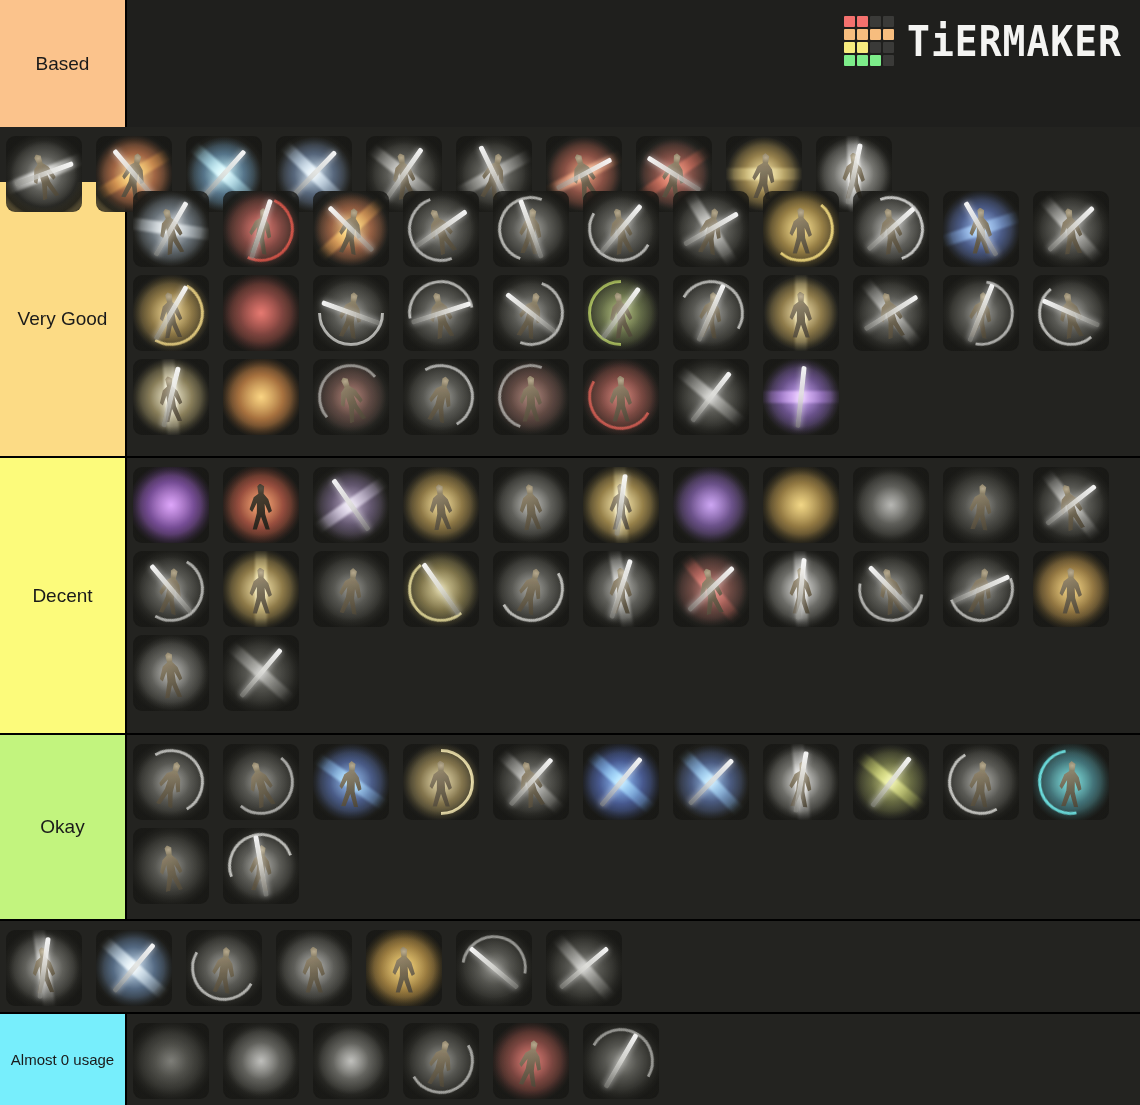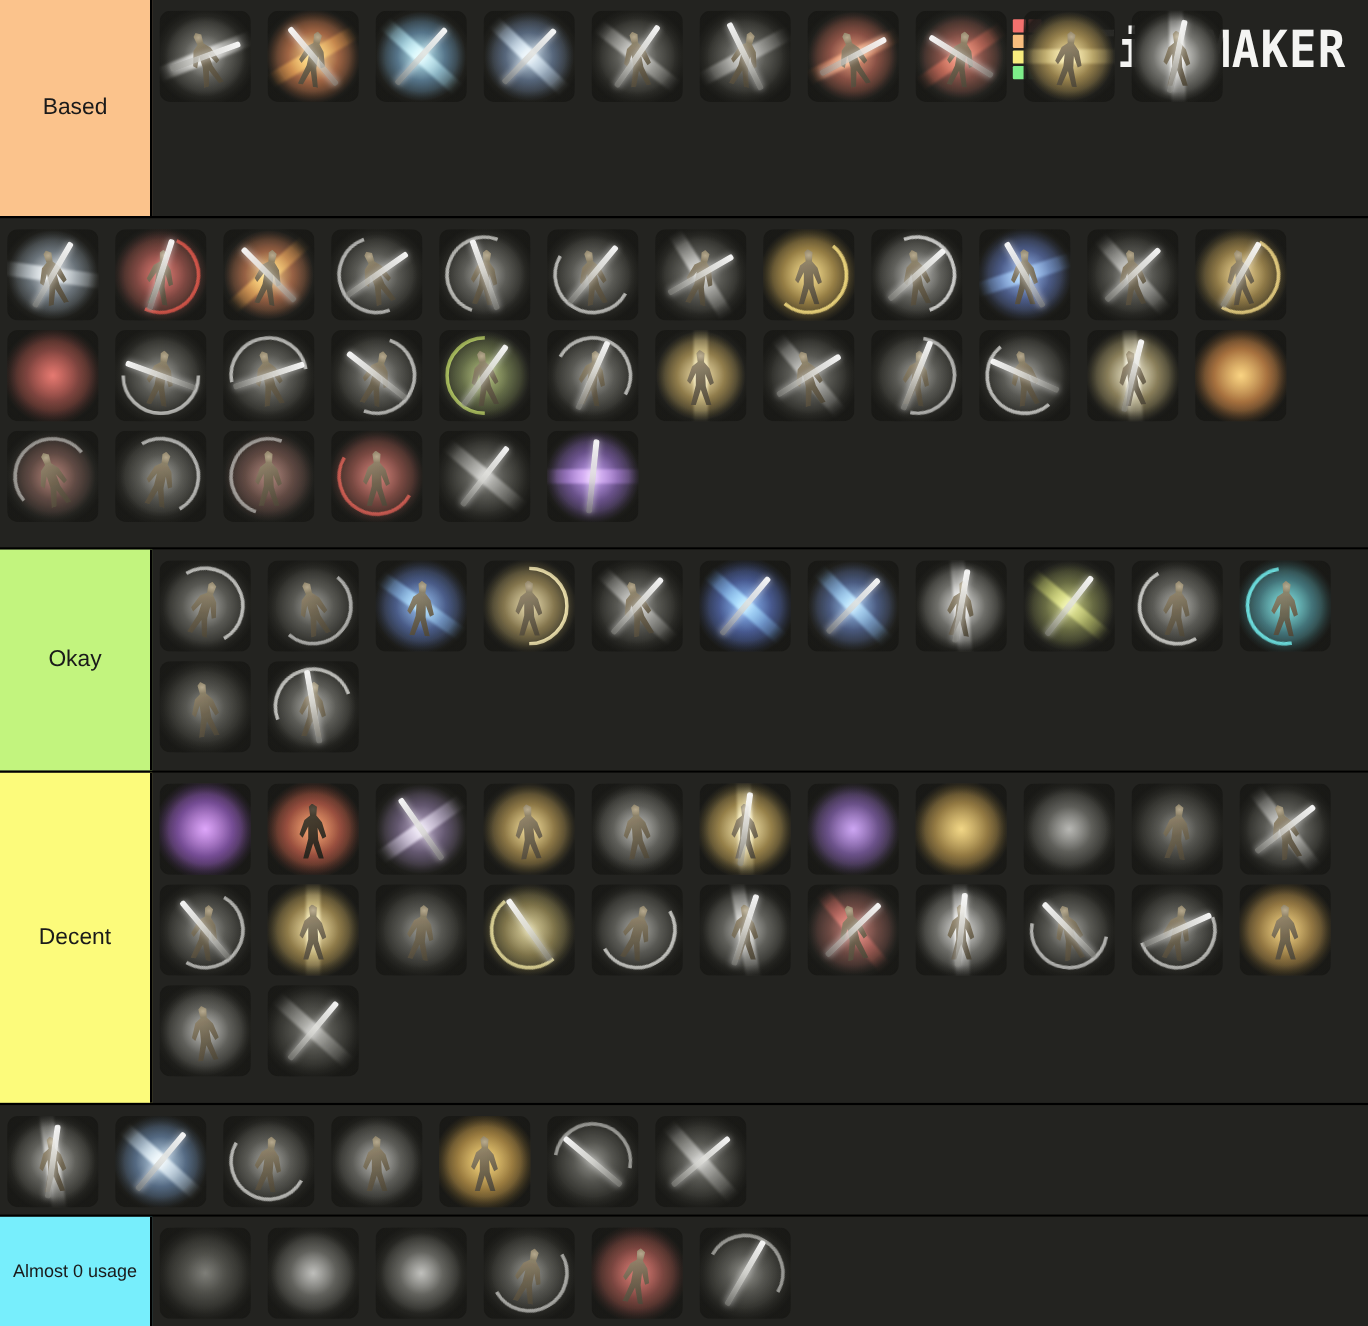--- a/index.html
+++ b/index.html
@@ -172,21 +172,21 @@
         <div class="logo-cell" style="background: rgb(58, 58, 56);"></div>
         <div class="logo-cell" style="background: rgb(125, 237, 138);"></div>
         <div class="logo-cell" style="background: rgb(125, 237, 138);"></div>
         <div class="logo-cell" style="background: rgb(125, 237, 138);"></div>
         <div class="logo-cell" style="background: rgb(58, 58, 56);"></div>
       </div>
     <div class="logo-text">TiERMAKER</div>
   </div>
 
   <div id="tier-rows">
-      <div class="tier-row" style="height: 182px;">
+      <div class="tier-row" style="height: 182px; flex-direction: column;">
         <div class="tier-label" style="background: rgb(251, 195, 140);">Based</div>
         <div class="tier-tiles">
           <div class="tile">
             <div class="fx">
               <div class="glow" style="--g1: rgba(235,235,230,0.55); --g2: rgba(180,180,175,0.18); --gs: 0.9;"></div>
               <div class="streak" style="--srot: -22deg; --sc: rgba(245,245,240,0.8);"></div>
               <div class="fig" style="--rot: -18deg;"></div>
               <div class="blade" style="--brot: 70deg;"></div>
             </div>
           </div>
@@ -255,20 +255,21 @@
             <div class="fx">
               <div class="glow" style="--g1: rgba(250,250,246,0.85); --g2: rgba(190,190,186,0.35); --gs: 1;"></div>
               <div class="streak" style="--srot: 88deg; --sc: rgba(252,252,250,0.85);"></div>
               <div class="fig" style="--rot: 0deg;"></div>
               <div class="blade" style="--brot: 12deg;"></div>
             </div>
           </div>
         </div>
       </div>
       <div class="tier-row" style="height: 276px;">
+        <div class="tier-label" style="background: rgb(252, 219, 133);">Very Good</div>
         <div class="tier-tiles">
           <div class="tile">
             <div class="fx">
               <div class="glow" style="--g1: rgba(225,240,255,0.8); --g2: rgba(150,185,225,0.35); --gs: 1;"></div>
               <div class="streak" style="--srot: 8deg; --sc: rgba(240,250,255,0.85);"></div>
               <div class="fig" style="--rot: -12deg;"></div>
               <div class="blade" style="--brot: 30deg;"></div>
             </div>
           </div>
           <div class="tile">
@@ -480,20 +481,186 @@
               <div class="glow" style="--g1: rgba(220,220,216,0.3); --g2: rgba(155,155,150,0.12); --gs: 0.8;"></div>
               <div class="streak" style="--srot: 40deg; --sc: rgba(230,230,226,0.6);"></div>
               <div class="blade" style="--brot: 38deg;"></div>
             </div>
           </div>
           <div class="tile">
             <div class="fx">
               <div class="glow" style="--g1: rgba(175,110,255,0.9); --g2: rgba(95,40,180,0.55); --gs: 1.05;"></div>
               <div class="streak" style="--srot: 0deg; --sc: rgba(185,125,255,0.8);"></div>
               <div class="blade" style="--brot: 6deg;"></div>
+            </div>
+          </div>
+        </div>
+      </div>
+      <div class="tier-row" style="height: 277px;">
+        <div class="tier-label" style="background: rgb(252, 251, 123);">Decent</div>
+        <div class="tier-tiles">
+          <div class="tile">
+            <div class="fx">
+              <div class="glow" style="--g1: rgba(205,110,255,0.95); --g2: rgba(120,35,190,0.6); --gs: 1.15;"></div>
+            </div>
+          </div>
+          <div class="tile">
+            <div class="fx">
+              <div class="glow" style="--g1: rgba(255,120,40,0.95); --g2: rgba(190,35,10,0.6); --gs: 1.1;"></div>
+              <div class="fig" style="--rot: 0deg; filter: brightness(0.45);"></div>
+            </div>
+          </div>
+          <div class="tile">
+            <div class="fx">
+              <div class="glow" style="--g1: rgba(190,150,230,0.7); --g2: rgba(110,70,160,0.4); --gs: 1;"></div>
+              <div class="streak" style="--srot: -35deg; --sc: rgba(225,215,240,0.85);"></div>
+              <div class="blade" style="--brot: -35deg;"></div>
+            </div>
+          </div>
+          <div class="tile">
+            <div class="fx">
+              <div class="glow" style="--g1: rgba(255,218,110,0.9); --g2: rgba(200,145,30,0.5); --gs: 1.05;"></div>
+              <div class="fig" style="--rot: -4deg;"></div>
+            </div>
+          </div>
+          <div class="tile">
+            <div class="fx">
+              <div class="glow" style="--g1: rgba(240,240,236,0.6); --g2: rgba(175,175,170,0.22); --gs: 1;"></div>
+              <div class="fig" style="--rot: -4deg;"></div>
+            </div>
+          </div>
+          <div class="tile">
+            <div class="fx">
+              <div class="glow" style="--g1: rgba(255,230,140,0.95); --g2: rgba(205,155,40,0.55); --gs: 1.1;"></div>
+              <div class="streak" style="--srot: 88deg; --sc: rgba(255,236,165,0.9);"></div>
+              <div class="fig" style="--rot: 0deg;"></div>
+              <div class="blade" style="--brot: 8deg;"></div>
+            </div>
+          </div>
+          <div class="tile">
+            <div class="fx">
+              <div class="glow" style="--g1: rgba(185,115,255,0.9); --g2: rgba(100,40,180,0.55); --gs: 1.05;"></div>
+            </div>
+          </div>
+          <div class="tile">
+            <div class="fx">
+              <div class="glow" style="--g1: rgba(255,205,70,0.9); --g2: rgba(200,140,25,0.55); --gs: 1.1;"></div>
+            </div>
+          </div>
+          <div class="tile">
+            <div class="fx">
+              <div class="glow" style="--g1: rgba(240,240,238,0.55); --g2: rgba(175,175,172,0.2); --gs: 0.95;"></div>
+            </div>
+          </div>
+          <div class="tile">
+            <div class="fx">
+              <div class="glow" style="--g1: rgba(215,215,210,0.3); --g2: rgba(150,150,146,0.1); --gs: 0.8;"></div>
+              <div class="fig" style="--rot: 6deg;"></div>
+            </div>
+          </div>
+          <div class="tile">
+            <div class="fx">
+              <div class="glow" style="--g1: rgba(230,230,226,0.4); --g2: rgba(165,165,160,0.14); --gs: 0.88;"></div>
+              <div class="streak" style="--srot: 52deg; --sc: rgba(240,240,236,0.7);"></div>
+              <div class="fig" style="--rot: -14deg;"></div>
+              <div class="blade" style="--brot: 52deg;"></div>
+            </div>
+          </div>
+          <div class="tile">
+            <div class="fx">
+              <div class="glow" style="--g1: rgba(228,228,224,0.38); --g2: rgba(162,162,158,0.13); --gs: 0.85;"></div>
+              <div class="arc" style="--arot: 30deg; --ac: rgba(238,238,234,0.7);"></div>
+              <div class="fig" style="--rot: 10deg;"></div>
+              <div class="blade" style="--brot: -40deg;"></div>
+            </div>
+          </div>
+          <div class="tile">
+            <div class="fx">
+              <div class="glow" style="--g1: rgba(255,226,135,0.92); --g2: rgba(205,155,40,0.5); --gs: 1.08;"></div>
+              <div class="streak" style="--srot: 90deg; --sc: rgba(255,232,155,0.85);"></div>
+              <div class="fig" style="--rot: 0deg;"></div>
+            </div>
+          </div>
+          <div class="tile">
+            <div class="fx">
+              <div class="glow" style="--g1: rgba(225,225,220,0.35); --g2: rgba(160,160,156,0.12); --gs: 0.85;"></div>
+              <div class="fig" style="--rot: 8deg;"></div>
+            </div>
+          </div>
+          <div class="tile">
+            <div class="fx">
+              <div class="glow" style="--g1: rgba(235,215,120,0.8); --g2: rgba(180,150,45,0.45); --gs: 1.05;"></div>
+              <div class="arc" style="--arot: 140deg; --ac: rgba(245,230,150,0.85);"></div>
+              <div class="blade" style="--brot: -35deg;"></div>
+            </div>
+          </div>
+          <div class="tile">
+            <div class="fx">
+              <div class="glow" style="--g1: rgba(235,235,230,0.45); --g2: rgba(170,170,166,0.16); --gs: 0.95;"></div>
+              <div class="arc" style="--arot: 60deg; --ac: rgba(245,245,240,0.75);"></div>
+              <div class="fig" style="--rot: 16deg;"></div>
+            </div>
+          </div>
+          <div class="tile">
+            <div class="fx">
+              <div class="glow" style="--g1: rgba(240,240,236,0.55); --g2: rgba(175,175,170,0.2); --gs: 0.95;"></div>
+              <div class="streak" style="--srot: 80deg; --sc: rgba(248,248,244,0.8);"></div>
+              <div class="fig" style="--rot: 0deg;"></div>
+              <div class="blade" style="--brot: 18deg;"></div>
+            </div>
+          </div>
+          <div class="tile">
+            <div class="fx">
+              <div class="glow" style="--g1: rgba(215,60,55,0.7); --g2: rgba(135,20,18,0.4); --gs: 1;"></div>
+              <div class="streak" style="--srot: 50deg; --sc: rgba(230,80,70,0.8);"></div>
+              <div class="fig" style="--rot: -10deg;"></div>
+              <div class="blade" style="--brot: 46deg;"></div>
+            </div>
+          </div>
+          <div class="tile">
+            <div class="fx">
+              <div class="glow" style="--g1: rgba(250,250,248,0.8); --g2: rgba(190,190,186,0.3); --gs: 1.05;"></div>
+              <div class="streak" style="--srot: 88deg; --sc: rgba(252,252,250,0.85);"></div>
+              <div class="fig" style="--rot: 0deg;"></div>
+              <div class="blade" style="--brot: 6deg;"></div>
+            </div>
+          </div>
+          <div class="tile">
+            <div class="fx">
+              <div class="glow" style="--g1: rgba(230,230,226,0.4); --g2: rgba(165,165,160,0.14); --gs: 0.88;"></div>
+              <div class="arc" style="--arot: 100deg; --ac: rgba(240,240,236,0.7);"></div>
+              <div class="fig" style="--rot: -12deg;"></div>
+              <div class="blade" style="--brot: -44deg;"></div>
+            </div>
+          </div>
+          <div class="tile">
+            <div class="fx">
+              <div class="glow" style="--g1: rgba(228,228,224,0.38); --g2: rgba(162,162,158,0.13); --gs: 0.85;"></div>
+              <div class="arc" style="--arot: 70deg; --ac: rgba(238,238,234,0.72);"></div>
+              <div class="fig" style="--rot: 12deg;"></div>
+              <div class="blade" style="--brot: 66deg;"></div>
+            </div>
+          </div>
+          <div class="tile">
+            <div class="fx">
+              <div class="glow" style="--g1: rgba(255,200,70,0.92); --g2: rgba(200,135,25,0.55); --gs: 1.12;"></div>
+              <div class="fig" style="--rot: 0deg;"></div>
+            </div>
+          </div>
+          <div class="tile">
+            <div class="fx">
+              <div class="glow" style="--g1: rgba(240,240,238,0.6); --g2: rgba(175,175,172,0.22); --gs: 1;"></div>
+              <div class="fig" style="--rot: -6deg;"></div>
+            </div>
+          </div>
+          <div class="tile">
+            <div class="fx">
+              <div class="glow" style="--g1: rgba(210,210,205,0.25); --g2: rgba(148,148,144,0.08); --gs: 0.78;"></div>
+              <div class="streak" style="--srot: 42deg; --sc: rgba(225,225,220,0.55);"></div>
+              <div class="blade" style="--brot: 40deg;"></div>
             </div>
           </div>
         </div>
       </div>
       <div class="tier-row" style="height: 186px;">
         <div class="tier-label" style="background: rgb(194, 244, 126);">Okay</div>
         <div class="tier-tiles">
           <div class="tile">
             <div class="fx">
               <div class="glow" style="--g1: rgba(232,232,228,0.45); --g2: rgba(168,168,163,0.16); --gs: 0.95;"></div>
@@ -582,186 +749,20 @@
           <div class="tile">
             <div class="fx">
               <div class="glow" style="--g1: rgba(235,235,230,0.5); --g2: rgba(170,170,166,0.18); --gs: 0.95;"></div>
               <div class="arc" style="--arot: 250deg; --ac: rgba(245,245,240,0.75);"></div>
               <div class="fig" style="--rot: 4deg;"></div>
               <div class="blade" style="--brot: -10deg;"></div>
             </div>
           </div>
         </div>
       </div>
-      <div class="tier-row" style="height: 277px;">
-        <div class="tier-label" style="background: rgb(252, 251, 123);">Decent</div>
-        <div class="tier-tiles">
-          <div class="tile">
-            <div class="fx">
-              <div class="glow" style="--g1: rgba(205,110,255,0.95); --g2: rgba(120,35,190,0.6); --gs: 1.15;"></div>
-            </div>
-          </div>
-          <div class="tile">
-            <div class="fx">
-              <div class="glow" style="--g1: rgba(255,120,40,0.95); --g2: rgba(190,35,10,0.6); --gs: 1.1;"></div>
-              <div class="fig" style="--rot: 0deg; filter: brightness(0.45);"></div>
-            </div>
-          </div>
-          <div class="tile">
-            <div class="fx">
-              <div class="glow" style="--g1: rgba(190,150,230,0.7); --g2: rgba(110,70,160,0.4); --gs: 1;"></div>
-              <div class="streak" style="--srot: -35deg; --sc: rgba(225,215,240,0.85);"></div>
-              <div class="blade" style="--brot: -35deg;"></div>
-            </div>
-          </div>
-          <div class="tile">
-            <div class="fx">
-              <div class="glow" style="--g1: rgba(255,218,110,0.9); --g2: rgba(200,145,30,0.5); --gs: 1.05;"></div>
-              <div class="fig" style="--rot: -4deg;"></div>
-            </div>
-          </div>
-          <div class="tile">
-            <div class="fx">
-              <div class="glow" style="--g1: rgba(240,240,236,0.6); --g2: rgba(175,175,170,0.22); --gs: 1;"></div>
-              <div class="fig" style="--rot: -4deg;"></div>
-            </div>
-          </div>
-          <div class="tile">
-            <div class="fx">
-              <div class="glow" style="--g1: rgba(255,230,140,0.95); --g2: rgba(205,155,40,0.55); --gs: 1.1;"></div>
-              <div class="streak" style="--srot: 88deg; --sc: rgba(255,236,165,0.9);"></div>
-              <div class="fig" style="--rot: 0deg;"></div>
-              <div class="blade" style="--brot: 8deg;"></div>
-            </div>
-          </div>
-          <div class="tile">
-            <div class="fx">
-              <div class="glow" style="--g1: rgba(185,115,255,0.9); --g2: rgba(100,40,180,0.55); --gs: 1.05;"></div>
-            </div>
-          </div>
-          <div class="tile">
-            <div class="fx">
-              <div class="glow" style="--g1: rgba(255,205,70,0.9); --g2: rgba(200,140,25,0.55); --gs: 1.1;"></div>
-            </div>
-          </div>
-          <div class="tile">
-            <div class="fx">
-              <div class="glow" style="--g1: rgba(240,240,238,0.55); --g2: rgba(175,175,172,0.2); --gs: 0.95;"></div>
-            </div>
-          </div>
-          <div class="tile">
-            <div class="fx">
-              <div class="glow" style="--g1: rgba(215,215,210,0.3); --g2: rgba(150,150,146,0.1); --gs: 0.8;"></div>
-              <div class="fig" style="--rot: 6deg;"></div>
-            </div>
-          </div>
-          <div class="tile">
-            <div class="fx">
-              <div class="glow" style="--g1: rgba(230,230,226,0.4); --g2: rgba(165,165,160,0.14); --gs: 0.88;"></div>
-              <div class="streak" style="--srot: 52deg; --sc: rgba(240,240,236,0.7);"></div>
-              <div class="fig" style="--rot: -14deg;"></div>
-              <div class="blade" style="--brot: 52deg;"></div>
-            </div>
-          </div>
-          <div class="tile">
-            <div class="fx">
-              <div class="glow" style="--g1: rgba(228,228,224,0.38); --g2: rgba(162,162,158,0.13); --gs: 0.85;"></div>
-              <div class="arc" style="--arot: 30deg; --ac: rgba(238,238,234,0.7);"></div>
-              <div class="fig" style="--rot: 10deg;"></div>
-              <div class="blade" style="--brot: -40deg;"></div>
-            </div>
-          </div>
-          <div class="tile">
-            <div class="fx">
-              <div class="glow" style="--g1: rgba(255,226,135,0.92); --g2: rgba(205,155,40,0.5); --gs: 1.08;"></div>
-              <div class="streak" style="--srot: 90deg; --sc: rgba(255,232,155,0.85);"></div>
-              <div class="fig" style="--rot: 0deg;"></div>
-            </div>
-          </div>
-          <div class="tile">
-            <div class="fx">
-              <div class="glow" style="--g1: rgba(225,225,220,0.35); --g2: rgba(160,160,156,0.12); --gs: 0.85;"></div>
-              <div class="fig" style="--rot: 8deg;"></div>
-            </div>
-          </div>
-          <div class="tile">
-            <div class="fx">
-              <div class="glow" style="--g1: rgba(235,215,120,0.8); --g2: rgba(180,150,45,0.45); --gs: 1.05;"></div>
-              <div class="arc" style="--arot: 140deg; --ac: rgba(245,230,150,0.85);"></div>
-              <div class="blade" style="--brot: -35deg;"></div>
-            </div>
-          </div>
-          <div class="tile">
-            <div class="fx">
-              <div class="glow" style="--g1: rgba(235,235,230,0.45); --g2: rgba(170,170,166,0.16); --gs: 0.95;"></div>
-              <div class="arc" style="--arot: 60deg; --ac: rgba(245,245,240,0.75);"></div>
-              <div class="fig" style="--rot: 16deg;"></div>
-            </div>
-          </div>
-          <div class="tile">
-            <div class="fx">
-              <div class="glow" style="--g1: rgba(240,240,236,0.55); --g2: rgba(175,175,170,0.2); --gs: 0.95;"></div>
-              <div class="streak" style="--srot: 80deg; --sc: rgba(248,248,244,0.8);"></div>
-              <div class="fig" style="--rot: 0deg;"></div>
-              <div class="blade" style="--brot: 18deg;"></div>
-            </div>
-          </div>
-          <div class="tile">
-            <div class="fx">
-              <div class="glow" style="--g1: rgba(215,60,55,0.7); --g2: rgba(135,20,18,0.4); --gs: 1;"></div>
-              <div class="streak" style="--srot: 50deg; --sc: rgba(230,80,70,0.8);"></div>
-              <div class="fig" style="--rot: -10deg;"></div>
-              <div class="blade" style="--brot: 46deg;"></div>
-            </div>
-          </div>
-          <div class="tile">
-            <div class="fx">
-              <div class="glow" style="--g1: rgba(250,250,248,0.8); --g2: rgba(190,190,186,0.3); --gs: 1.05;"></div>
-              <div class="streak" style="--srot: 88deg; --sc: rgba(252,252,250,0.85);"></div>
-              <div class="fig" style="--rot: 0deg;"></div>
-              <div class="blade" style="--brot: 6deg;"></div>
-            </div>
-          </div>
-          <div class="tile">
-            <div class="fx">
-              <div class="glow" style="--g1: rgba(230,230,226,0.4); --g2: rgba(165,165,160,0.14); --gs: 0.88;"></div>
-              <div class="arc" style="--arot: 100deg; --ac: rgba(240,240,236,0.7);"></div>
-              <div class="fig" style="--rot: -12deg;"></div>
-              <div class="blade" style="--brot: -44deg;"></div>
-            </div>
-          </div>
-          <div class="tile">
-            <div class="fx">
-              <div class="glow" style="--g1: rgba(228,228,224,0.38); --g2: rgba(162,162,158,0.13); --gs: 0.85;"></div>
-              <div class="arc" style="--arot: 70deg; --ac: rgba(238,238,234,0.72);"></div>
-              <div class="fig" style="--rot: 12deg;"></div>
-              <div class="blade" style="--brot: 66deg;"></div>
-            </div>
-          </div>
-          <div class="tile">
-            <div class="fx">
-              <div class="glow" style="--g1: rgba(255,200,70,0.92); --g2: rgba(200,135,25,0.55); --gs: 1.12;"></div>
-              <div class="fig" style="--rot: 0deg;"></div>
-            </div>
-          </div>
-          <div class="tile">
-            <div class="fx">
-              <div class="glow" style="--g1: rgba(240,240,238,0.6); --g2: rgba(175,175,172,0.22); --gs: 1;"></div>
-              <div class="fig" style="--rot: -6deg;"></div>
-            </div>
-          </div>
-          <div class="tile">
-            <div class="fx">
-              <div class="glow" style="--g1: rgba(210,210,205,0.25); --g2: rgba(148,148,144,0.08); --gs: 0.78;"></div>
-              <div class="streak" style="--srot: 42deg; --sc: rgba(225,225,220,0.55);"></div>
-              <div class="blade" style="--brot: 40deg;"></div>
-            </div>
-          </div>
-        </div>
-      </div>
       <div class="tier-row" style="height: 93px;">
         <div class="tier-tiles">
           <div class="tile">
             <div class="fx">
               <div class="glow" style="--g1: rgba(240,240,236,0.55); --g2: rgba(175,175,170,0.2); --gs: 0.95;"></div>
               <div class="streak" style="--srot: 82deg; --sc: rgba(248,248,244,0.75);"></div>
               <div class="fig" style="--rot: -4deg;"></div>
               <div class="blade" style="--brot: 8deg;"></div>
             </div>
           </div>

